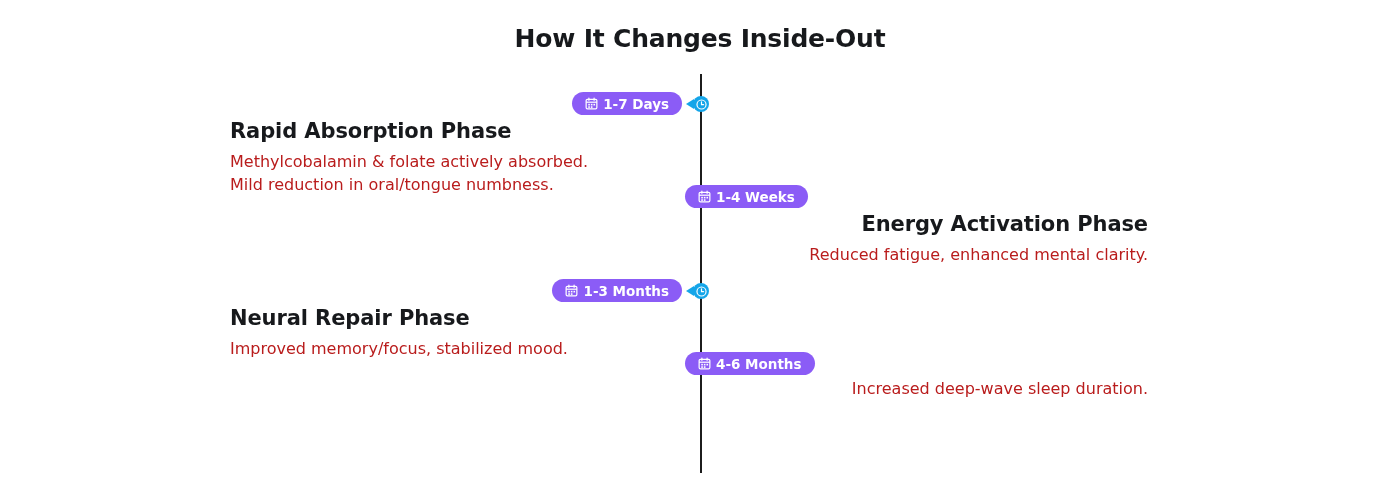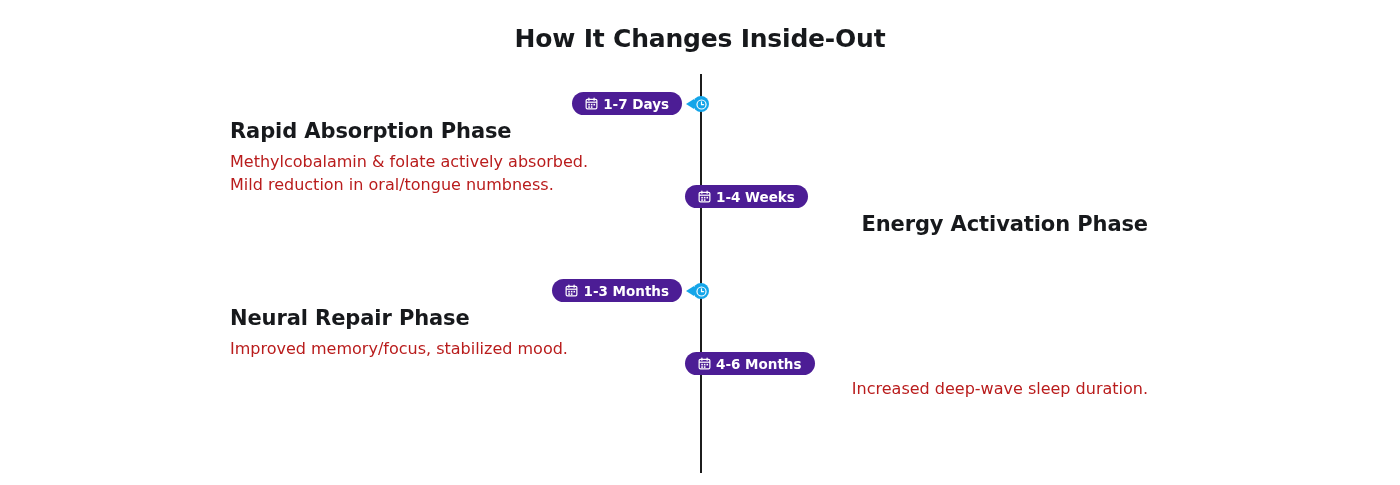--- a/index.html
+++ b/index.html
@@ -97,21 +97,21 @@
   
   .badge {
     position: absolute;
     top: -12px;
     display: inline-flex;
     align-items: center;
     gap: 5px;
     height: 23px;
     padding: 0 13px;
     border-radius: 12px;
-    background: #4c1d95;
+    background: #8b5cf6;
     color: #ffffff;
     font-size: 13.5px;
     font-weight: bold;
     white-space: nowrap;
     box-sizing: border-box;
   }
   .badge .cal-icon { display: flex; align-items: center; }
   .badge .cal-icon svg { display: block; }
 
   .side-left .badge  { right: 718px; }
@@ -208,20 +208,21 @@
           <rect x="7.2" y="8.4" width="2" height="2" fill="#ffffff"></rect>
           <rect x="10.4" y="8.4" width="2" height="2" fill="#ffffff"></rect>
           <rect x="4" y="11.4" width="2" height="2" fill="#ffffff"></rect>
           <rect x="7.2" y="11.4" width="2" height="2" fill="#ffffff"></rect>
         </svg>
       </span>
       <span>1-4 Weeks</span>
     </div>
     <div class="content">
       <div class="phase-title">Energy Activation Phase</div>
+      <div class="phase-line">Reduced fatigue, enhanced mental clarity.</div>
     </div>
   </div>
 
   <div class="row row-3 side-left">
     <div class="marker point-left">
       <div class="tail"></div>
       <div class="dot">
         <svg width="11" height="11" viewBox="0 0 16 16">
           <circle cx="8" cy="8" r="6.6" fill="none" stroke="#ffffff" stroke-width="1.7"></circle>
           <path d="M8 4.3 V8.2 H11" fill="none" stroke="#ffffff" stroke-width="1.7" stroke-linecap="round" stroke-linejoin="round"></path>

